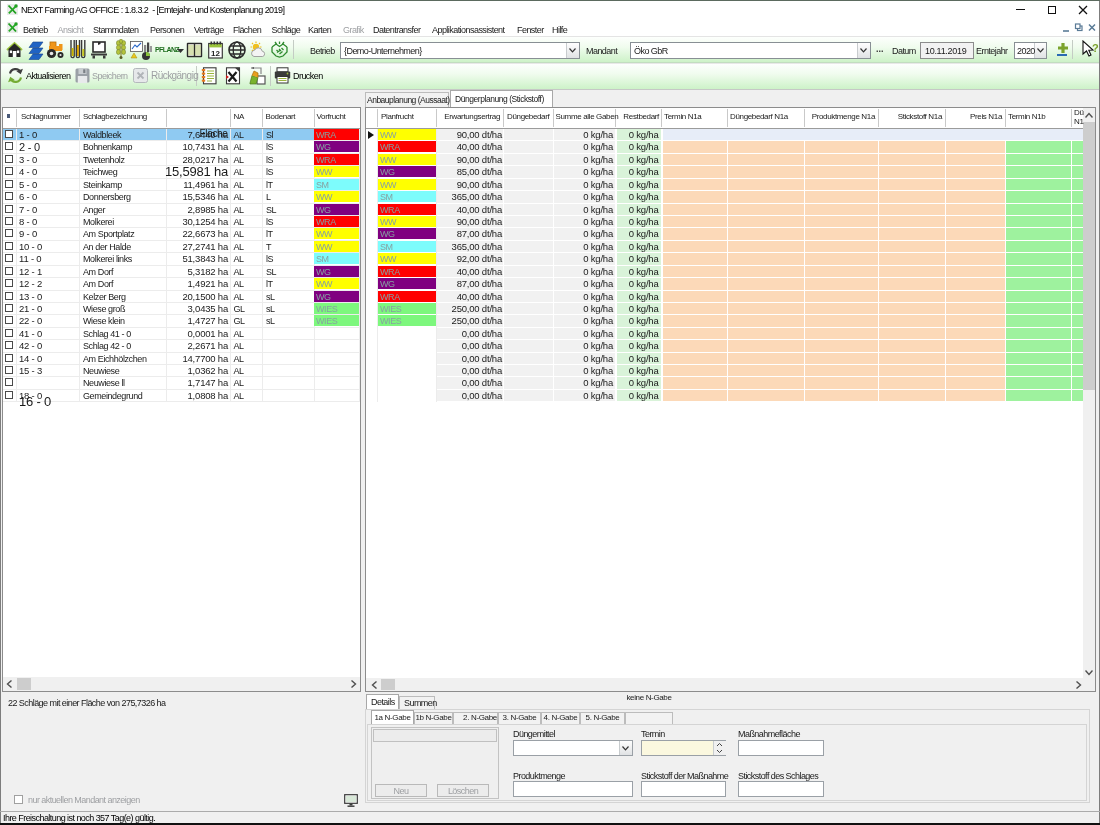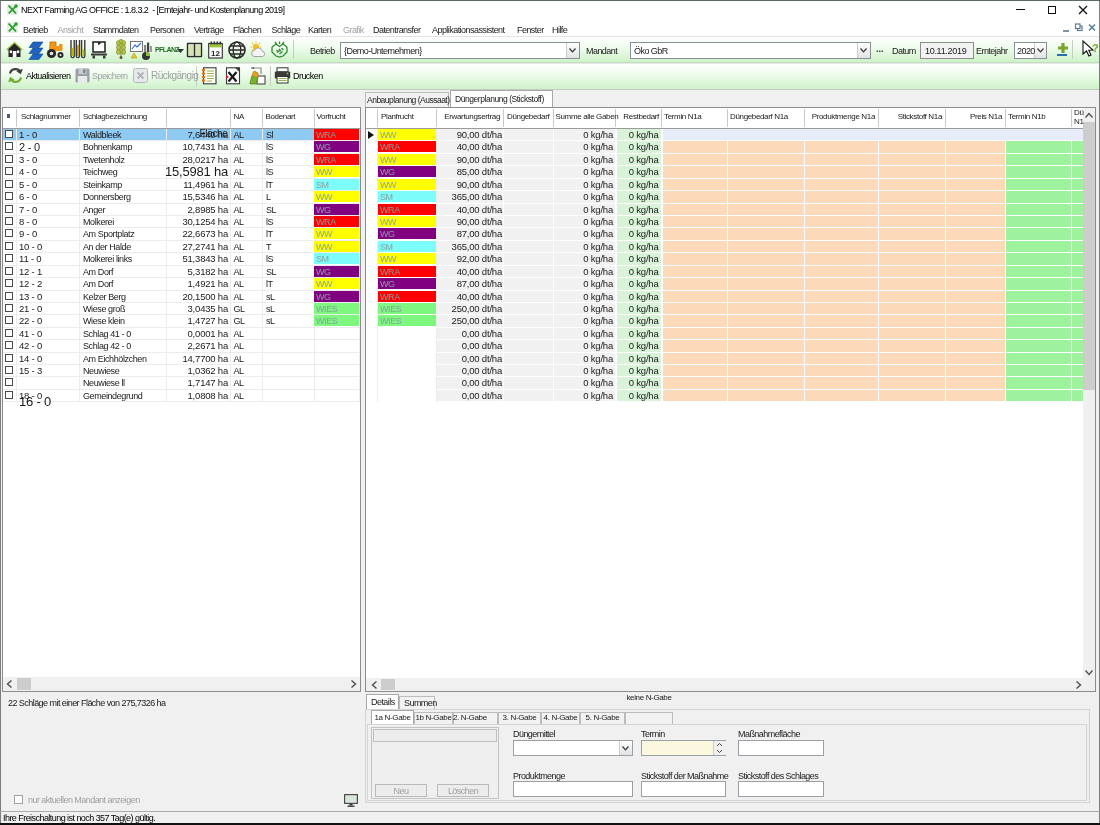--- a/index.html
+++ b/index.html
@@ -661,21 +661,21 @@
 <div style="position:absolute;left:366px;top:694px;width:33px;height:15px;background:#fff;border:1px solid #a8a8a8;border-bottom:none;z-index:2"></div>
 <div style="position:absolute;left:371px;top:696px;line-height:12px;white-space:nowrap;z-index:5;font-size:9px;letter-spacing:-0.55px">Details</div>
 <div style="position:absolute;left:399px;top:696px;width:36px;height:13px;background:#f2f2f2;border:1px solid #bcbcbc;border-bottom:none"></div>
 <div style="position:absolute;left:404px;top:697px;line-height:12px;white-space:nowrap;z-index:5;font-size:9px;letter-spacing:-0.55px">Summen</div>
 <div style="position:absolute;left:365px;top:709px;width:725px;height:94px;background:#f0f0f0;border:1px solid #d4d4d4"></div>
 <div style="position:absolute;left:371px;top:710px;width:43px;height:14px;background:#fff;border:1px solid #a8a8a8;border-bottom:none;z-index:3"></div>
 <div style="position:absolute;left:371px;top:712px;width:43px;text-align:center;line-height:12px;white-space:nowrap;z-index:5;font-size:8px;letter-spacing:-0.35px">1a N-Gabe</div>
 <div style="position:absolute;left:414px;top:712px;width:39px;height:12px;background:#f2f2f2;border:1px solid #bcbcbc;border-bottom:none"></div>
 <div style="position:absolute;left:414px;top:712px;width:39px;text-align:center;line-height:12px;white-space:nowrap;z-index:5;font-size:8px;letter-spacing:-0.35px">1b N-Gabe</div>
 <div style="position:absolute;left:453px;top:712px;width:45px;height:12px;background:#f2f2f2;border:1px solid #bcbcbc;border-bottom:none"></div>
-<div style="position:absolute;left:453px;top:712px;width:54px;text-align:left;line-height:12px;white-space:nowrap;z-index:5;font-size:8px;letter-spacing:-0.35px">2. N-Gabe</div>
+<div style="position:absolute;left:453px;top:712px;width:54px;text-align:center;line-height:12px;white-space:nowrap;z-index:5;font-size:8px;letter-spacing:-0.35px">2. N-Gabe</div>
 <div style="position:absolute;left:498px;top:712px;width:43px;height:12px;background:#f2f2f2;border:1px solid #bcbcbc;border-bottom:none"></div>
 <div style="position:absolute;left:498px;top:712px;width:43px;text-align:center;line-height:12px;white-space:nowrap;z-index:5;font-size:8px;letter-spacing:-0.35px">3. N-Gabe</div>
 <div style="position:absolute;left:541px;top:712px;width:39px;height:12px;background:#f2f2f2;border:1px solid #bcbcbc;border-bottom:none"></div>
 <div style="position:absolute;left:541px;top:712px;width:39px;text-align:center;line-height:12px;white-space:nowrap;z-index:5;font-size:8px;letter-spacing:-0.35px">4. N-Gabe</div>
 <div style="position:absolute;left:580px;top:712px;width:45px;height:12px;background:#f2f2f2;border:1px solid #bcbcbc;border-bottom:none"></div>
 <div style="position:absolute;left:580px;top:712px;width:45px;text-align:center;line-height:12px;white-space:nowrap;z-index:5;font-size:8px;letter-spacing:-0.35px">5. N-Gabe</div>
 <div style="position:absolute;left:625px;top:712px;width:48px;height:12px;background:#f2f2f2;border:1px solid #bcbcbc;border-bottom:none"></div>
 <div style="position:absolute;left:625px;top:692px;width:48px;text-align:center;line-height:12px;white-space:nowrap;z-index:5;font-size:8px;letter-spacing:-0.35px">keine N-Gabe</div>
 <div style="position:absolute;left:367px;top:724px;width:720px;height:77px;background:#f0f0f0;border:1px solid #d4d4d4"></div>
 <div style="position:absolute;left:371px;top:727px;width:128px;height:72px;background:#efefef;border:1px solid #c3c3c3"></div>

